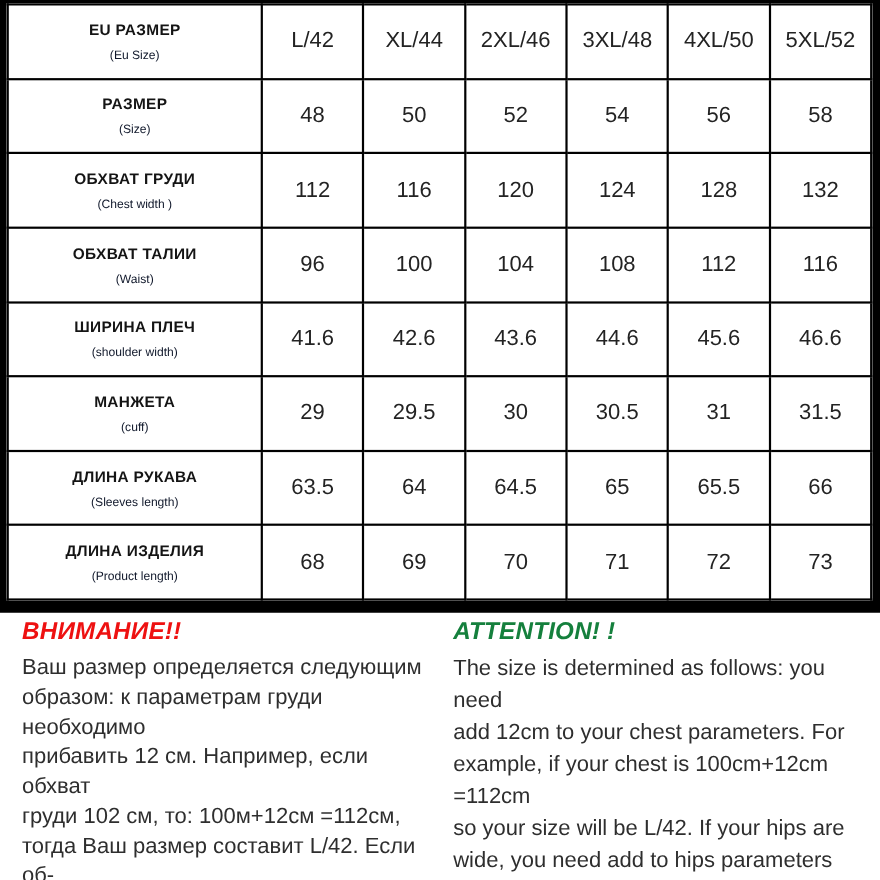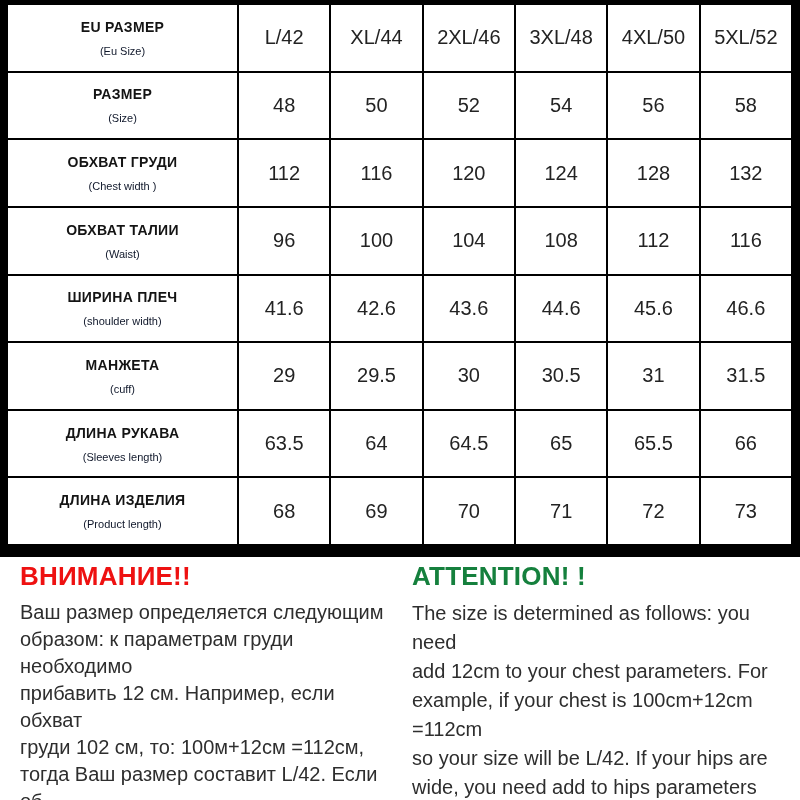--- a/index.html
+++ b/index.html
@@ -62,24 +62,25 @@
     position: absolute;
     top: 561px; left: 0;
     width: 800px;
     height: 239px;
   }
   .note-block { position: absolute; top: 0; }
   .note-left  { left: 20px;  width: 376px; }
   .note-right { left: 412px; width: 386px; }
   .note-heading {
     margin: 0 0 7px 0;
-    font-size: 26px;
+    font-size: 22px;
     font-weight: bold;
     letter-spacing: 0.2px;
     color: #ee1111;
+    font-style: italic;
   }
   .note-body {
     font-size: 20px;
     line-height: 27px;
     color: #2e2e2e;
     white-space: pre-line;
   }
   .note-right .note-body { line-height: 29px; }
 </style>
 </head>

